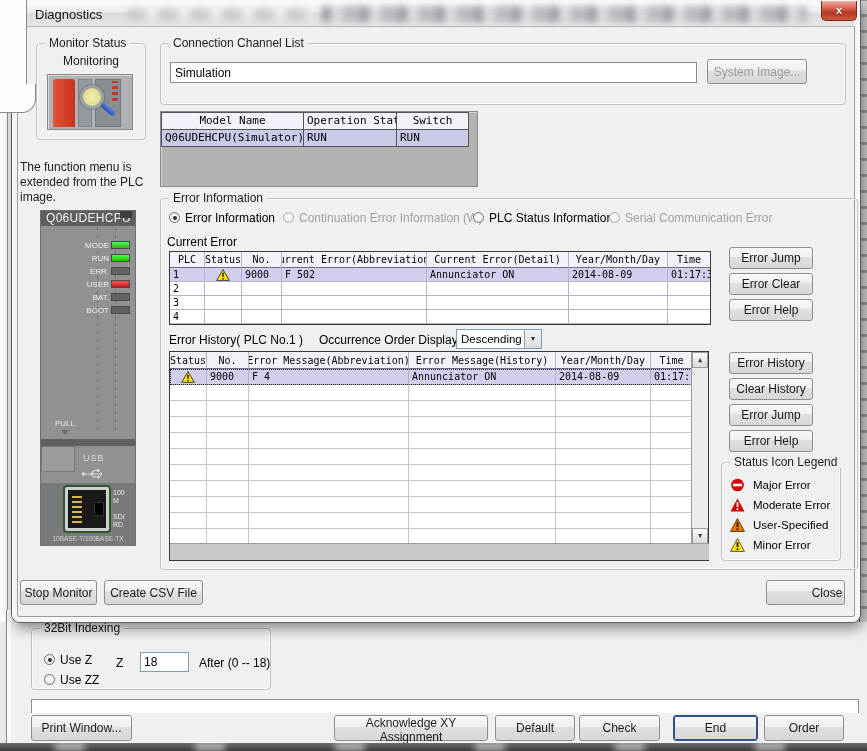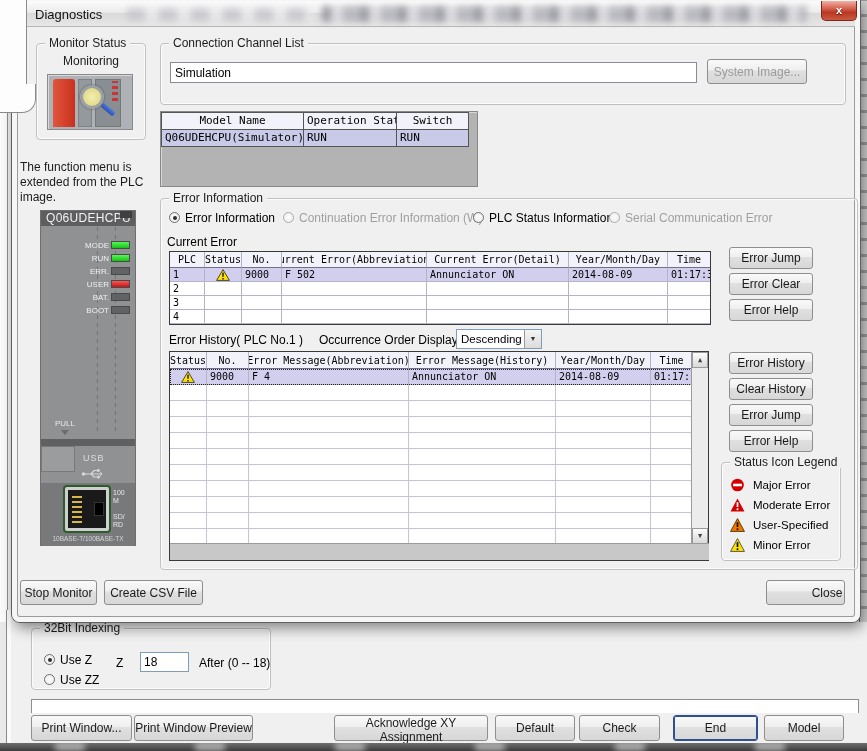--- a/index.html
+++ b/index.html
@@ -175,26 +175,25 @@
       <span class="rdot"></span>
       <span>Use ZZ</span>
     </div>
     <span id="z-label">Z</span>
     <input id="z-input" value="18" style="">
     <span id="after-label">After (0 -- 18)</span>
   </div>
   <div class="abs" id="back-panel-edge"></div>
   <div class="abs back-btn-row">
     <button class="btn bb" style="left:24px; width:101px;">Print Window...</button>
-    <button class="btn bb" style="left:127px; width:119px;">Print Window Preview</button>
     <button class="btn bb" style="left:327px; width:154px;">Acknowledge XY Assignment</button>
     <button class="btn bb" style="left:488px; width:80px;">Default</button>
     <button class="btn bb" style="left:572px; width:81px;">Check</button>
     <button class="btn bb default-btn" style="left:666px; width:85px;">End</button>
-    <button class="btn bb" style="left:757px; width:80px;">Model</button>
+    <button class="btn bb" style="left:757px; width:80px;">Order</button>
   </div>
 </div>
 <div class="abs" id="back-strip-bottom">
     <div class="blobs"></div>
   </div>
 
 <div class="abs" id="dialog">
 
   <div class="abs" id="titlebar">
     <span id="title-text">Diagnostics</span>

